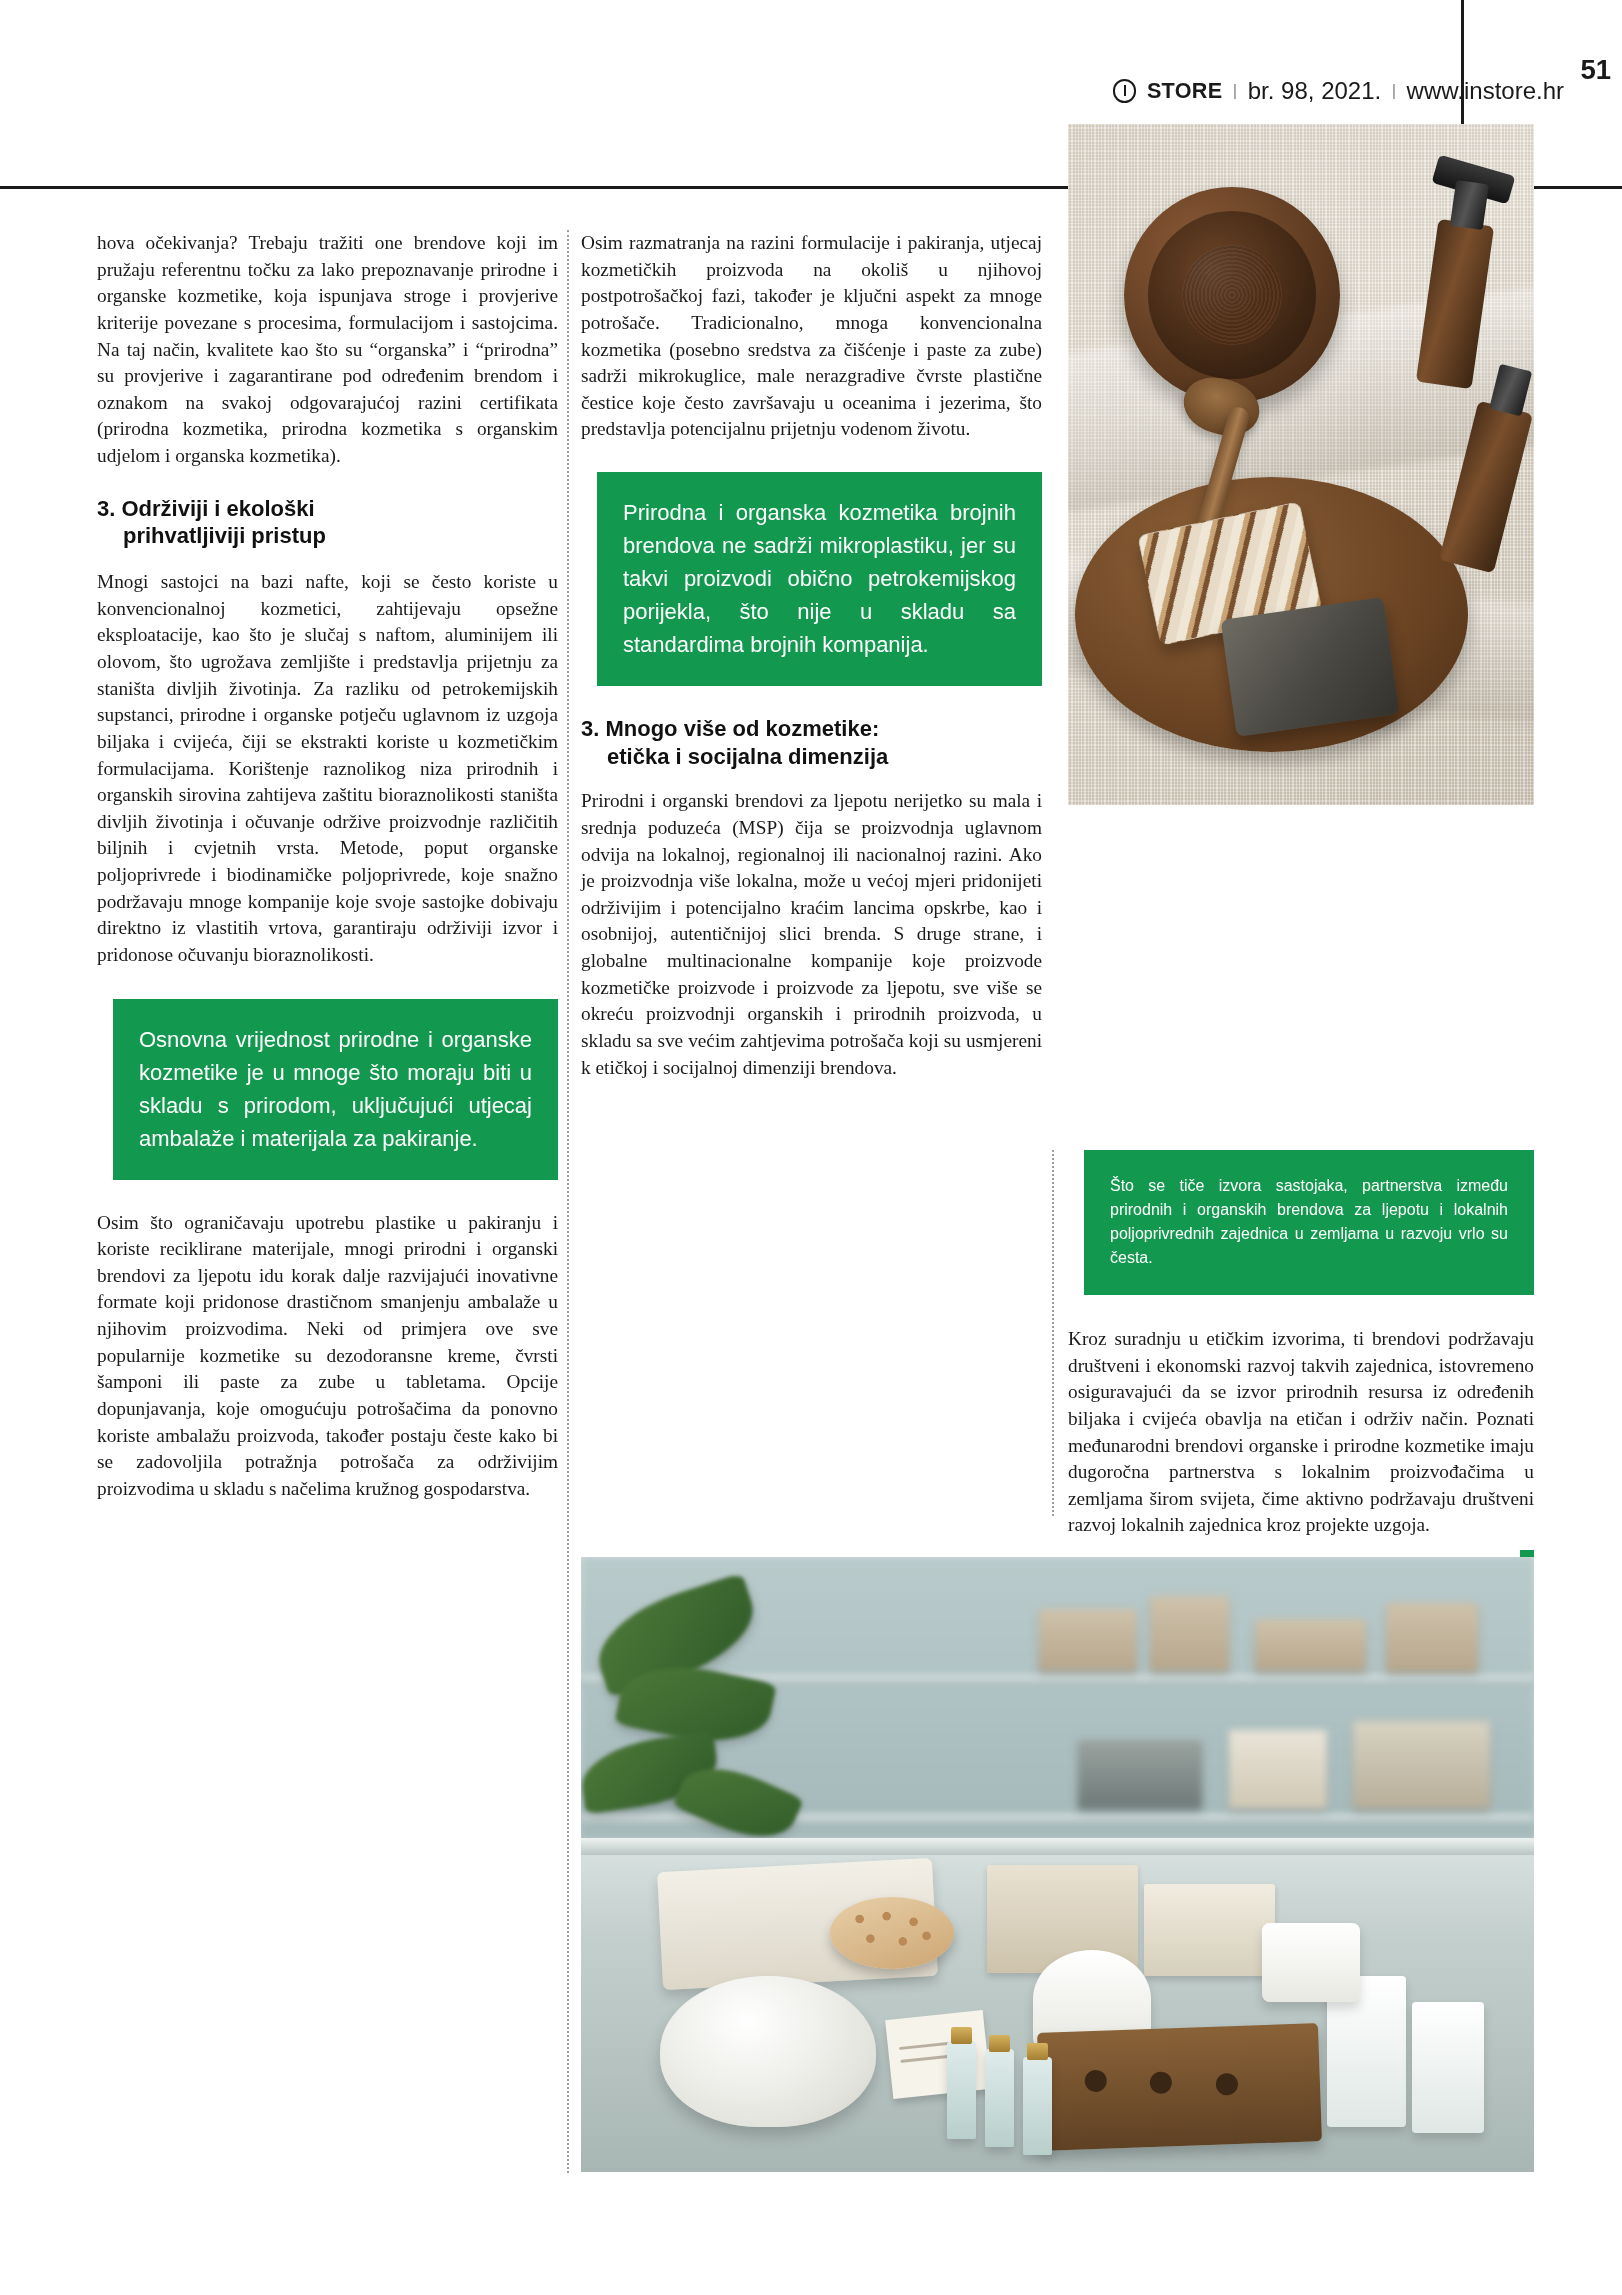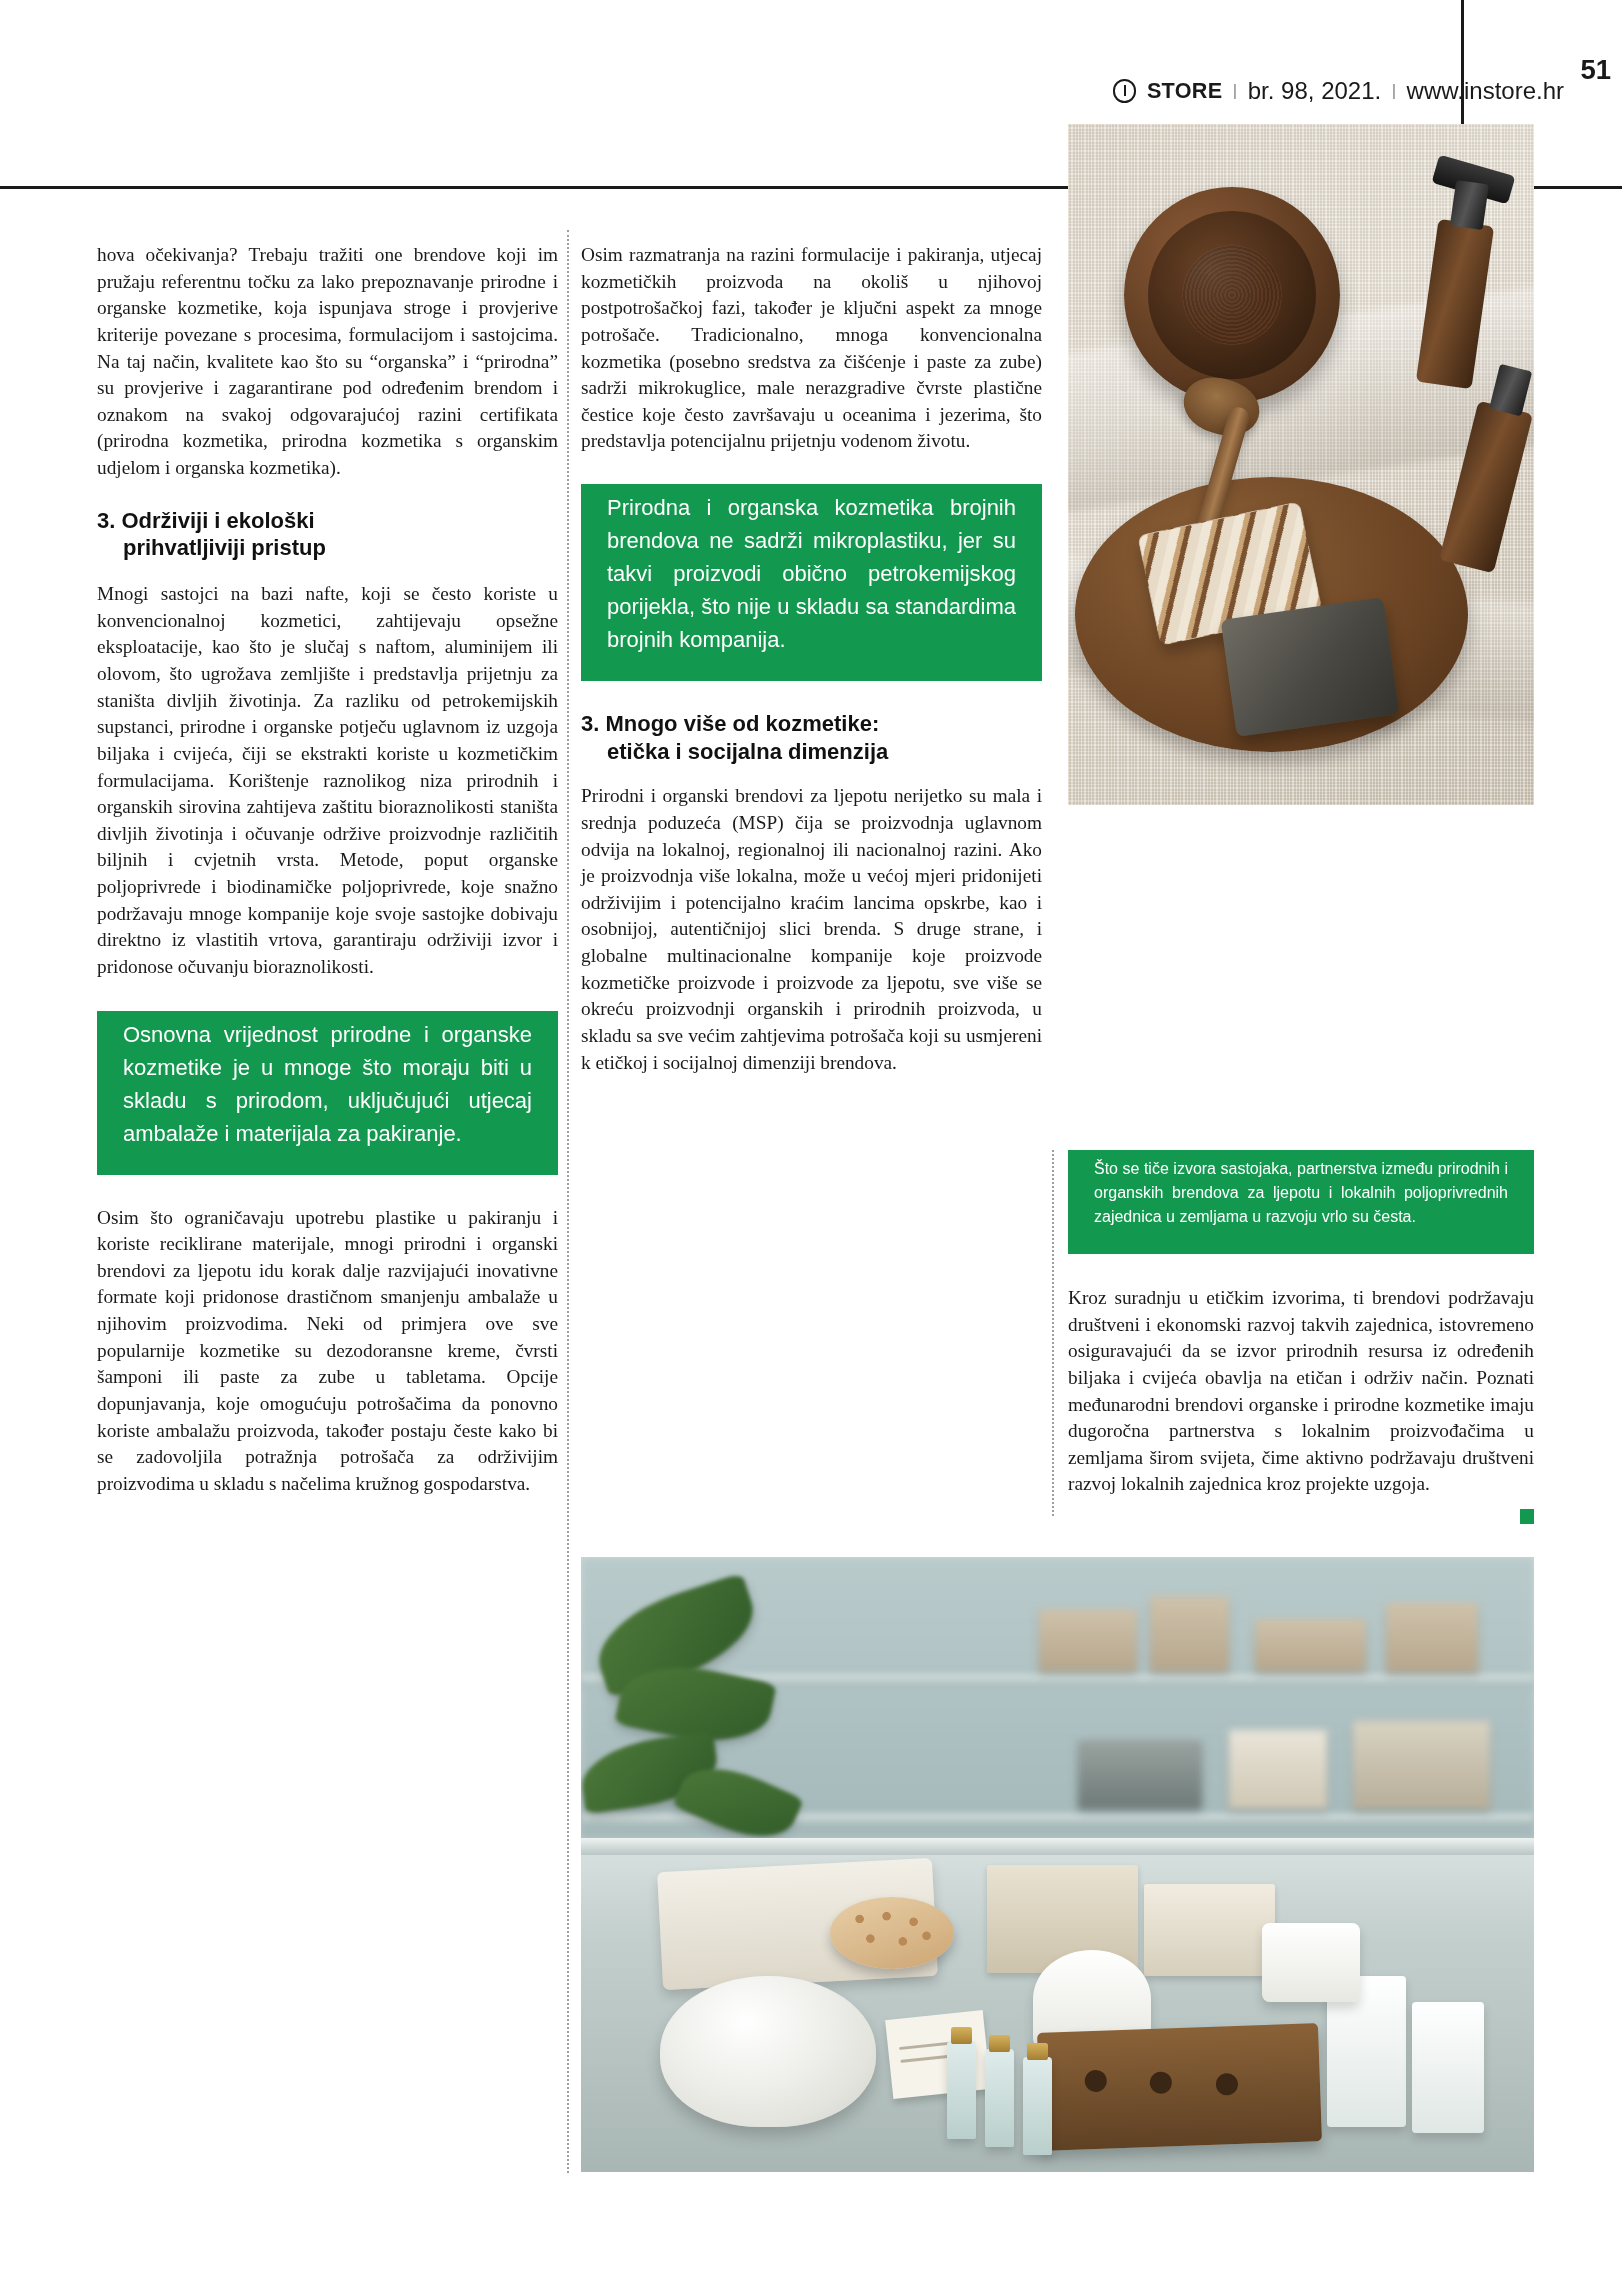--- a/index.html
+++ b/index.html
@@ -82,21 +82,21 @@
 
   
   .col {
     position:absolute;
     font-size:19.3px;
     line-height:1.38;
     text-align:justify;
     text-justify:inter-word;
     hyphens:manual;
   }
-  .col p { margin:12px 0 0 0; }
+  .col p { margin:0 0 0 0; }
 
   .col1 { left:97px; top:230px; width:461px; }
   .col2 { left:581px; top:230px; width:461px; }
   .col3 { left:1068px; top:1150px; width:466px; }
 
   .col-divider {
     position:absolute;
     width:1.3px;
     border-left:2px dotted #9aa09a;
   }
@@ -116,22 +116,23 @@
   h2.sub .indent { display:block; padding-left:26px; }
 
   
   .pull {
     box-sizing:border-box;
     color:#ffffff;
     background:#13994f;
     font-family:"Liberation Sans", sans-serif;
     font-size:22px;
     line-height:1.5;
-    padding:7px 26px 25px 26px;
+    padding:24px 26px 25px 26px;
     text-align:justify;
+    margin-left:16px;
   }
   .pull.small { font-size:16px; }
 
   .endmark {
     display:inline-block;
     width:14.4px; height:14.4px;
     background:#13994f;
     margin-left:6.5px;
     vertical-align:middle;
   }

